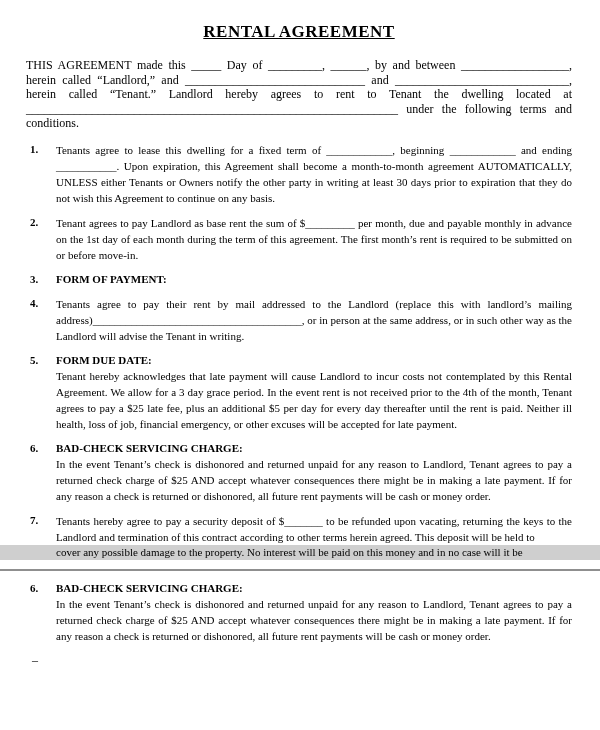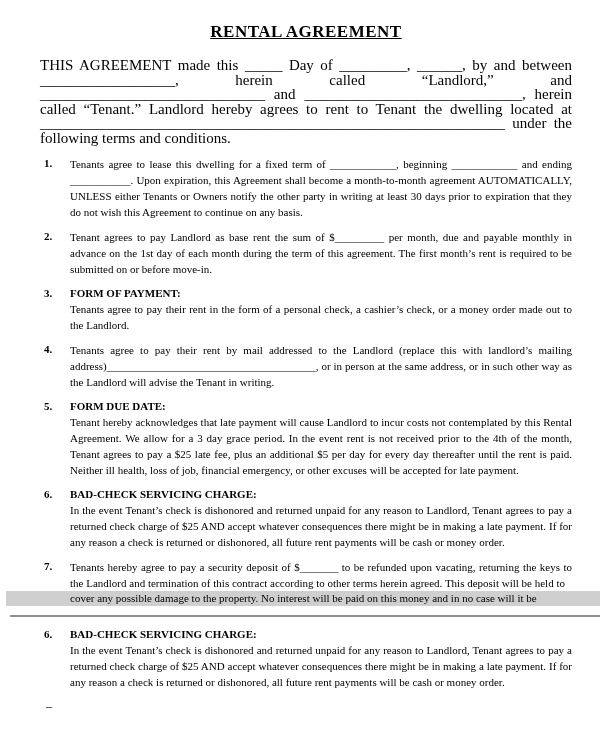--- a/index.html
+++ b/index.html
@@ -11,33 +11,33 @@
     width: 600px;
     height: 730px;
     overflow: hidden;
     font-family: "Liberation Serif", "DejaVu Serif", serif;
     color: #000000;
   }
   .page {
     box-sizing: border-box;
     width: 600px;
     height: 730px;
-    padding: 22px 28px 10px 40px;
+    padding: 22px 28px 10px 26px;
     background: #ffffff;
   }
   .doc-title {
     text-align: center;
     font-size: 17px;
     font-weight: bold;
     letter-spacing: 0.5px;
     text-decoration: underline;
     margin: 0 0 14px 0;
   }
   .intro {
-    font-size: 15px;
+    font-size: 12px;
     line-height: 14.5px;
     text-align: justify;
     margin: 16px 0 11px 0;
     word-break: break-word;
   }
   .section {
     display: flex;
     margin: 0 0 9px 0;
   }
   .num {
@@ -103,21 +103,20 @@
     <div class="num">2.</div>
     <div class="content">
       <div class="body-text">Tenant agrees to pay Landlord as base rent the sum of $_________ per month, due and payable monthly in advance on the 1st day of each month during the term of this agreement.  The first month’s rent is required to be submitted on or before move-in.</div>
     </div>
   </div>
 
   <div class="section">
     <div class="num">3.</div>
     <div class="content">
       <div class="heading">FORM OF PAYMENT:</div>
-      <div class="body-text">Tenants agree to pay their rent in the form of a personal check, a cashier’s check, or a money order made out to the Landlord.</div>
     </div>
   </div>
 
   <div class="section">
     <div class="num">4.</div>
     <div class="content">
       <div class="body-text">Tenants agree to pay their rent by mail addressed to the Landlord (replace this with landlord’s mailing address)______________________________________, or in person at the same address, or in such other way as the Landlord will advise the Tenant in writing.</div>
     </div>
   </div>
 

